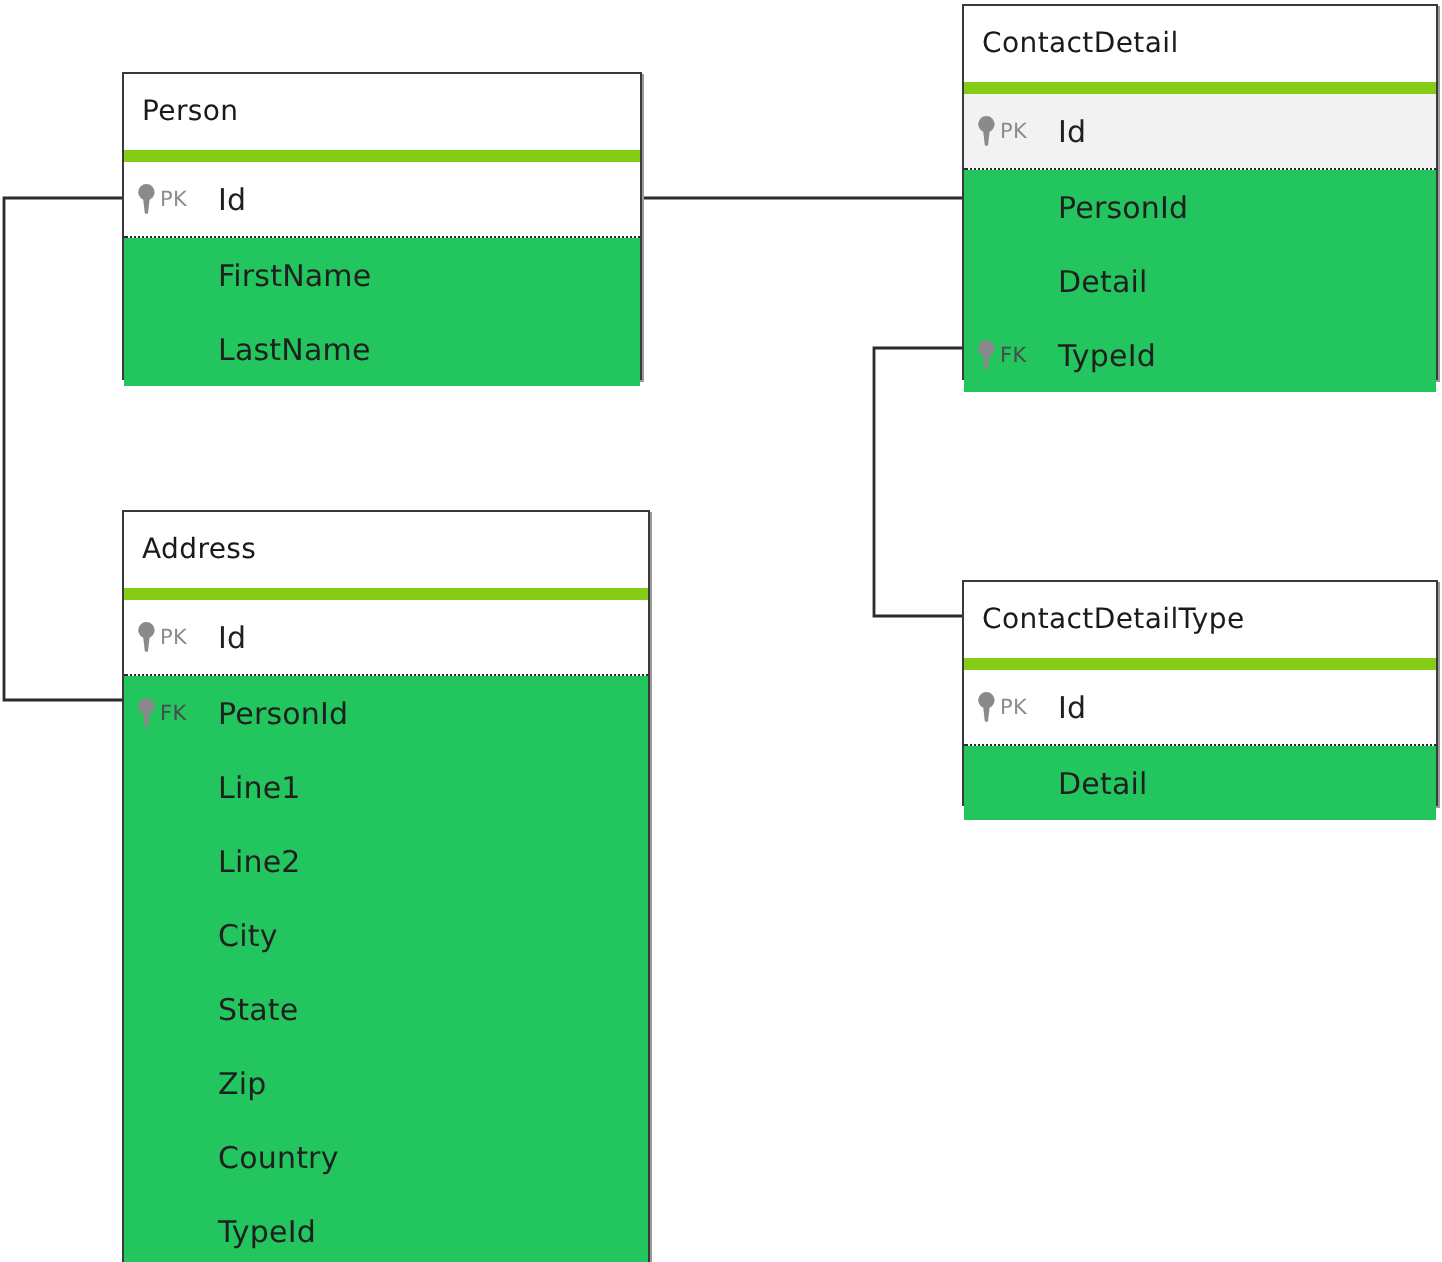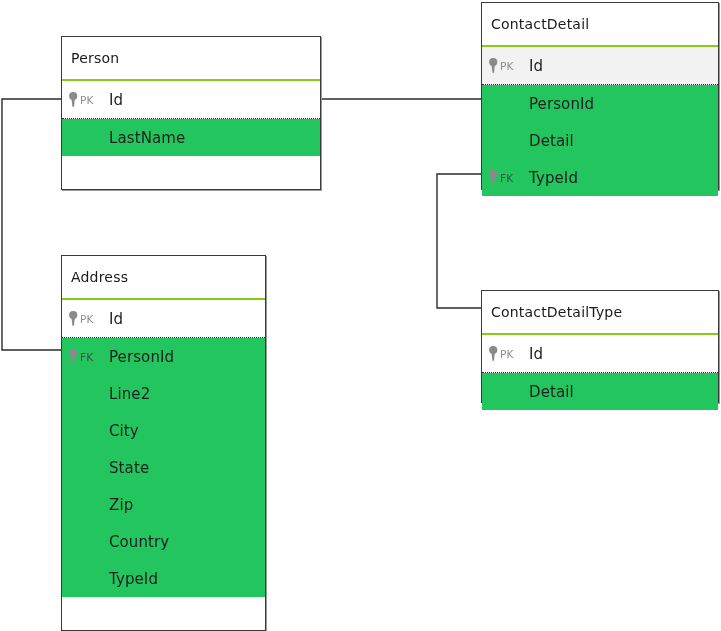--- a/index.html
+++ b/index.html
@@ -36,21 +36,21 @@
     position: absolute;
     box-sizing: border-box;
     border: 1px solid #3a3a3a;
     background: #ffffff;
     box-shadow: 1px 1px 0 0 #9a9a9a;
   }
   .entity-header {
     height: 44px;
     box-sizing: border-box;
     background: #ffffff;
-    border-bottom: 2px solid #84cc16;
+    border-bottom: 6px solid #84cc16;
     display: flex;
     align-items: center;
     padding-left: 9px;
   }
   .entity-title {
     font-size: 14px;
     color: #1a1a1a;
     letter-spacing: 0.2px;
     white-space: nowrap;
   }
@@ -137,20 +137,24 @@
               </svg>
               <span class="key-tag">PK</span>
             </div>
             <span class="attr-name">Id</span>
           </div>
         </div>
     <div class="section-divider"></div>
     <div class="body-section">
           <div class="attr-row no-key">
             <div class="attr-key"></div>
+            <span class="attr-name">FirstName</span>
+          </div>
+          <div class="attr-row no-key">
+            <div class="attr-key"></div>
             <span class="attr-name">LastName</span>
           </div>
         </div>
   </div>
       <div class="entity" style="left: 481px; top: 2px; width: 238px; height: 188px;">
     <div class="entity-header">
       <span class="entity-title">ContactDetail</span>
     </div>
     <div class="pk-section shaded">
           <div class="attr-row">
@@ -179,21 +183,21 @@
               <svg class="key-icon" viewBox="0 0 11 15">
                 <circle cx="5.2" cy="4.1" r="4.1" fill="#8a8a8a"></circle>
                 <path d="M3.5 6.8 L6.9 6.8 L6.0 14.6 L5.5 15 L4.4 14.6 Z" fill="#8a8a8a"></path>
               </svg>
               <span class="key-tag fk">FK</span>
             </div>
             <span class="attr-name">TypeId</span>
           </div>
         </div>
   </div>
-      <div class="entity" style="left: 61px; top: 255px; width: 205px; height: 376px;">
+      <div class="entity" style="left: 61px; top: 255px; width: 264px; height: 376px;">
     <div class="entity-header">
       <span class="entity-title">Address</span>
     </div>
     <div class="pk-section">
           <div class="attr-row">
             <div class="attr-key">
               <svg class="key-icon" viewBox="0 0 11 15">
                 <circle cx="5.2" cy="4.1" r="4.1" fill="#8a8a8a"></circle>
                 <path d="M3.5 6.8 L6.9 6.8 L6.0 14.6 L5.5 15 L4.4 14.6 Z" fill="#8a8a8a"></path>
               </svg>
@@ -209,20 +213,24 @@
               <svg class="key-icon" viewBox="0 0 11 15">
                 <circle cx="5.2" cy="4.1" r="4.1" fill="#8a8a8a"></circle>
                 <path d="M3.5 6.8 L6.9 6.8 L6.0 14.6 L5.5 15 L4.4 14.6 Z" fill="#8a8a8a"></path>
               </svg>
               <span class="key-tag fk">FK</span>
             </div>
             <span class="attr-name">PersonId</span>
           </div>
           <div class="attr-row no-key">
             <div class="attr-key"></div>
+            <span class="attr-name">Line1</span>
+          </div>
+          <div class="attr-row no-key">
+            <div class="attr-key"></div>
             <span class="attr-name">Line2</span>
           </div>
           <div class="attr-row no-key">
             <div class="attr-key"></div>
             <span class="attr-name">City</span>
           </div>
           <div class="attr-row no-key">
             <div class="attr-key"></div>
             <span class="attr-name">State</span>
           </div>

